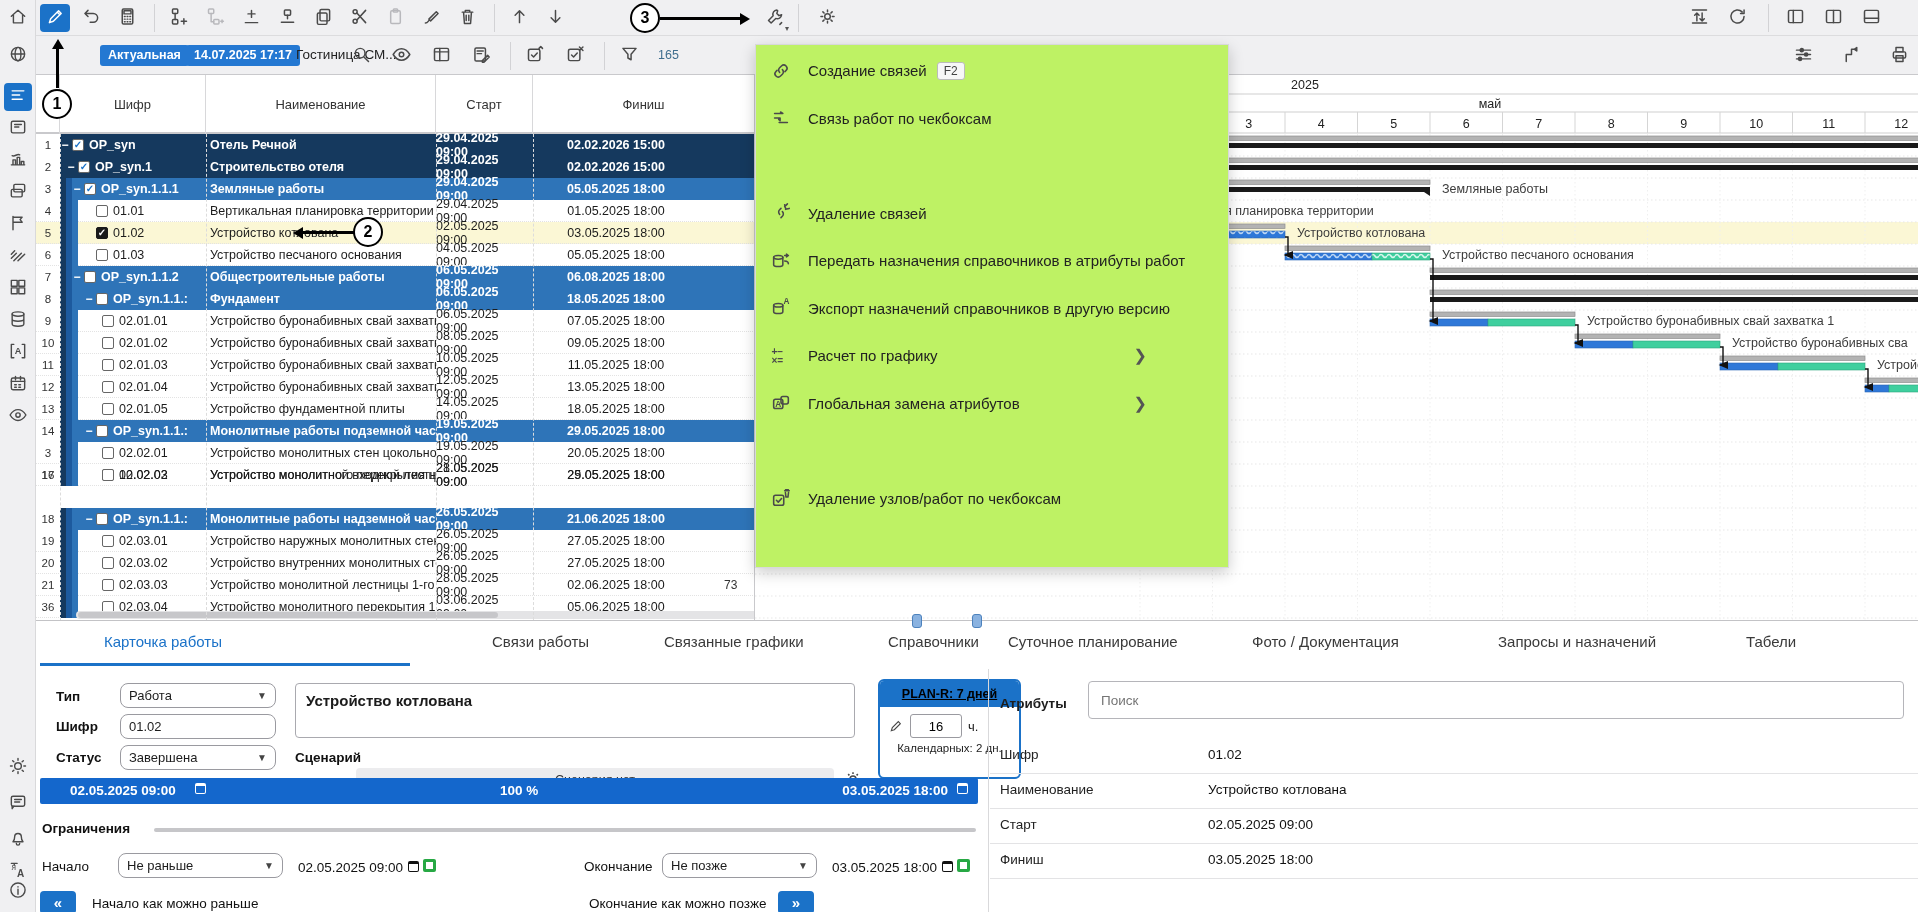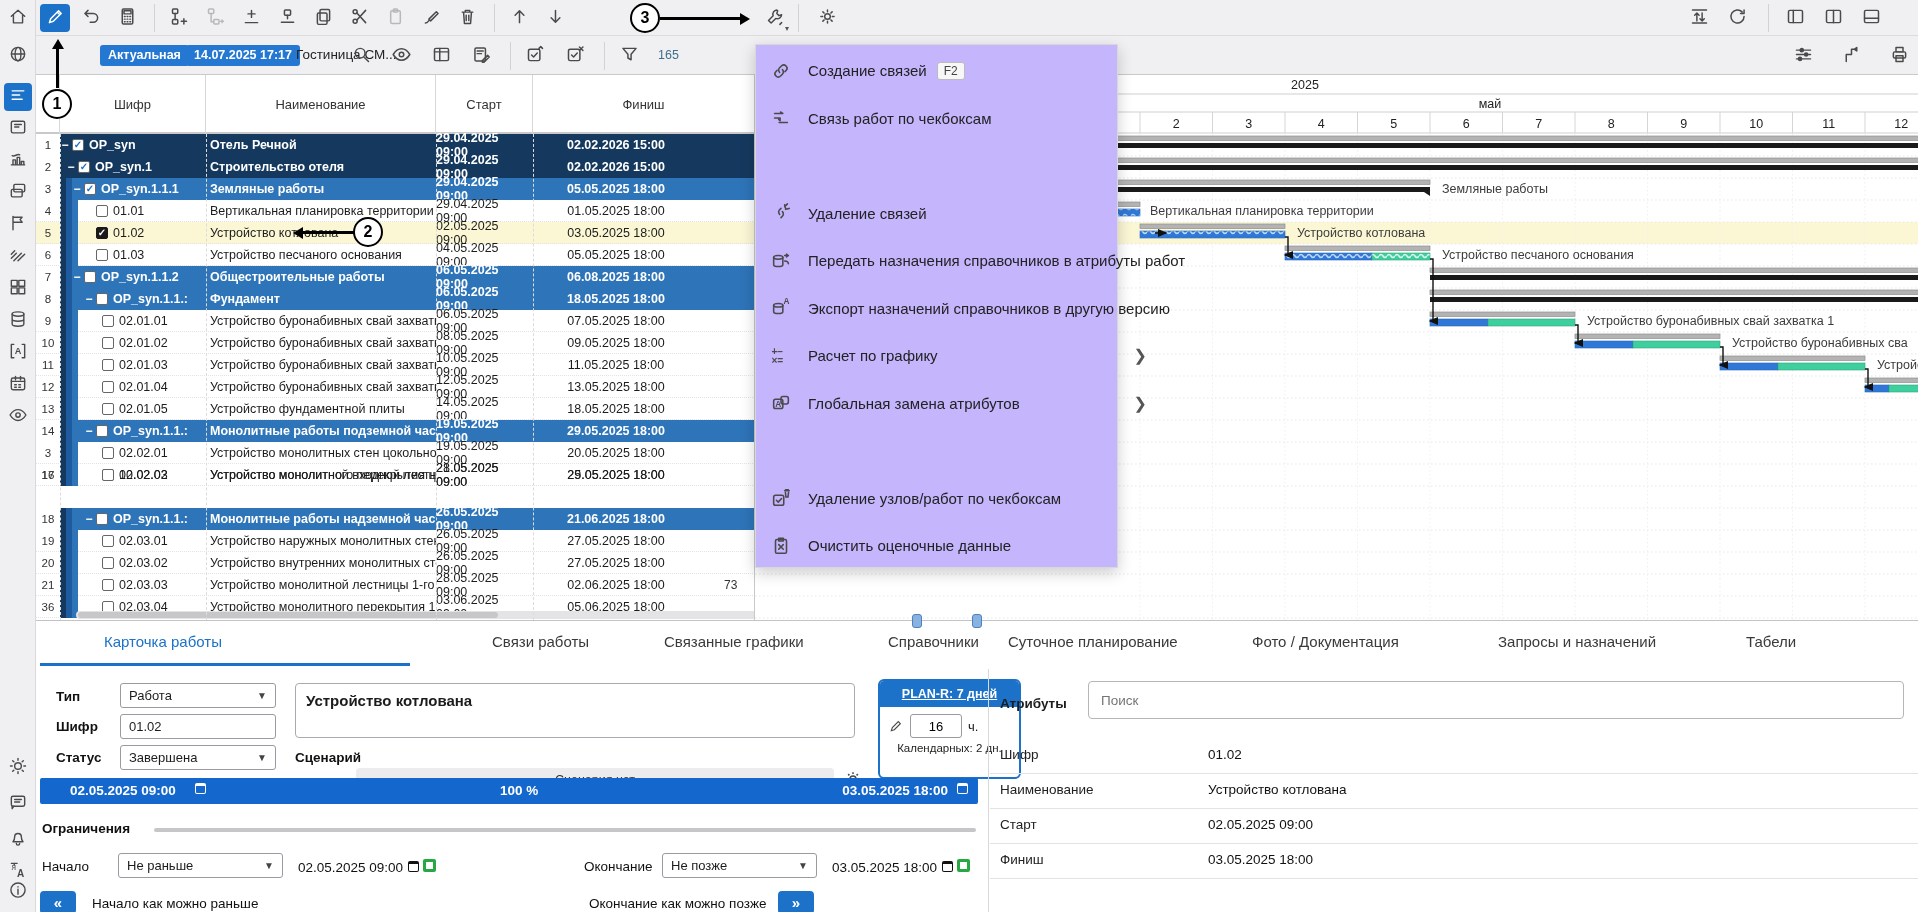--- a/index.html
+++ b/index.html
@@ -59,22 +59,22 @@
   #hscroll { position:absolute; left:40px; top:536px; width:700px; height:8px;
     background:#e4e4e6; border-radius:4px; }
   #hscroll .thumb { position:absolute; left:2px; top:1px; width:420px; height:6px;
     background:#c7c7ca; border-radius:3px; }
 
   
   #gantt { position:absolute; left:755px; top:75px; width:1163px; height:545px; overflow:hidden; }
   #gantt svg text { font-family:"Liberation Sans", sans-serif; }
 
   
-  #toolmenu { position:absolute; left:755px; top:44px; width:363px; height:524px;
-    background:#c4b5fd; border:1px solid #d8d8da; box-shadow:0 5px 14px rgba(0,0,0,.20);
+  #toolmenu { position:absolute; left:755px; top:44px; width:474px; height:524px;
+    background:#bef264; border:1px solid #d8d8da; box-shadow:0 5px 14px rgba(0,0,0,.20);
     z-index:50; }
   .m-item { position:absolute; left:0; width:405px; height:47px; display:flex;
     align-items:center; font-size:15px; color:#222; }
   .m-item .mi { width:22px; height:22px; margin:0 16px 0 14px; flex:0 0 22px; }
   .m-item .mi svg { width:22px; height:22px; }
   .m-short { margin-left:10px; font-size:12px; border:1px solid #bbb; border-radius:3px;
     padding:1px 6px; background:#f7f7f7; color:#444; }
   .m-chev { position:absolute; right:14px; font-size:16px; color:#555; }
   .co-circle { position:absolute; width:30px; height:30px; border:2.5px solid #000;
     border-radius:50%; background:#fff; display:flex; align-items:center; justify-content:center;
@@ -82,33 +82,33 @@
   .co-line { position:absolute; background:#000; }
   .tri { position:absolute; width:0; height:0; }
 
   
   #bottom { position:absolute; left:36px; top:620px; width:1882px; height:292px;
     background:#fff; border-top:1px solid #c3c3c6; z-index:40; }
   .tab { position:absolute; top:12px; font-size:15px; color:#3a3a3a; white-space:nowrap; }
   .tab.active { color:#1b72c8; }
   #tab-underline { position:absolute; left:4px; top:42px; width:370px; height:3px; background:#1b72c8; }
   .flabel { position:absolute; font-size:13.5px; font-weight:bold; color:#111; }
-  .fsel { position:absolute; height:25px; border:1px solid #9a9aa0; border-radius:3px;
+  .fsel { position:absolute; height:25px; border:1px solid #9a9aa0; border-radius:8px;
     background:#fff; font-size:13px; display:flex; align-items:center; padding:0 8px; }
   .fsel .car { margin-left:auto; font-size:10px; color:#444; }
   #work-name { position:absolute; left:259px; top:62px; width:560px; height:55px;
     border:1px solid #a9a9af; border-radius:4px; font-size:15px; font-weight:bold;
     padding:8px 10px; }
   #scenario-pill { position:absolute; left:320px; top:147px; width:478px; height:23px;
     background:#ececee; border-radius:4px; font-size:12.5px; color:#333;
     display:flex; align-items:center; justify-content:center; }
   #scenario-gear { position:absolute; left:806px; top:147px; width:22px; height:22px; }
   #planr { position:absolute; left:842px; top:58px; width:143px; height:100px;
     border:2px solid #1b72c8; border-radius:6px; overflow:hidden; background:#fff; }
-  #planr .hd { height:26px; background:#1b72c8; color:#ffffff; font-size:12.5px; font-weight:bold;
+  #planr .hd { height:26px; background:#1b72c8; color:#000000; font-size:12.5px; font-weight:bold;
     display:flex; align-items:center; justify-content:center; text-decoration:underline; }
   .peg { position:absolute; top:-7px; width:10px; height:14px; background:#8ab2e0;
     border:1px solid #4d82bd; border-radius:3px; }
   #planr .hrs { display:flex; align-items:center; padding:7px 8px 4px 8px; font-size:13px; }
   #planr .hrs input { width:52px; height:24px; border:1px solid #9a9aa0; border-radius:3px;
     text-align:center; font-size:13px; margin:0 6px; }
   #planr .cal { font-size:11.5px; text-align:center; color:#222; }
   #progressbar { position:absolute; left:4px; top:157px; width:938px; height:26px;
     background:#1467cc; color:#fff; font-weight:bold; font-size:13.5px; border-radius:2px; }
   #progressbar span { position:absolute; top:5px; }
@@ -957,28 +957,20 @@
         <span style="white-space: nowrap;">Глобальная замена атрибутов</span>
         <span class="m-chev">❯</span>
       </div>
       <div class="m-item" style="top: 429.5px;">
         <span class="mi"><svg viewBox="0 0 24 24" fill="none" stroke="#4a4a4a" stroke-width="1.7" stroke-linecap="round" stroke-linejoin="round">
             <rect x="4" y="9" width="11" height="11" rx="2"></rect>
             <path d="M7 14.5l2 2 3.6-4 M16 4h5 M17 4v-1h3v1 M16.8 6l.6 5h2.2l.6-5"></path>
           </svg></span>
         <span style="white-space: nowrap;">Удаление узлов/работ по чекбоксам</span>
       </div>
-      <div class="m-item" style="top: 477px;">
-        <span class="mi"><svg viewBox="0 0 24 24" fill="none" stroke="#4a4a4a" stroke-width="1.7" stroke-linecap="round" stroke-linejoin="round">
-            <rect x="6" y="5" width="12" height="15" rx="1.5"></rect>
-            <rect x="9.5" y="3.5" width="5" height="3"></rect>
-            <path d="M9.5 10.5l5 5 M14.5 10.5l-5 5"></path>
-          </svg></span>
-        <span style="white-space: nowrap;">Очистить оценочные данные</span>
-      </div>
     </div>
 
   <div id="callouts">
       <div class="co-circle" style="left: 42px; top: 89px;">1</div>
       <div class="co-line" style="left: 56px; top: 48px; width: 2.5px; height: 40px;"></div>
       <div class="tri" style="left: 51.5px; top: 39px; border-left: 6px solid transparent; border-right: 6px solid transparent; border-bottom: 10px solid rgb(0, 0, 0);"></div>
       <div class="co-circle" style="left: 353px; top: 217px;">2</div>
       <div class="co-line" style="left: 302px; top: 231px; width: 52px; height: 2.5px;"></div>
       <div class="tri" style="left: 293px; top: 226.5px; border-top: 6px solid transparent; border-bottom: 6px solid transparent; border-right: 10px solid rgb(0, 0, 0);"></div>
       <div class="co-circle" style="left: 630px; top: 3px;">3</div>

